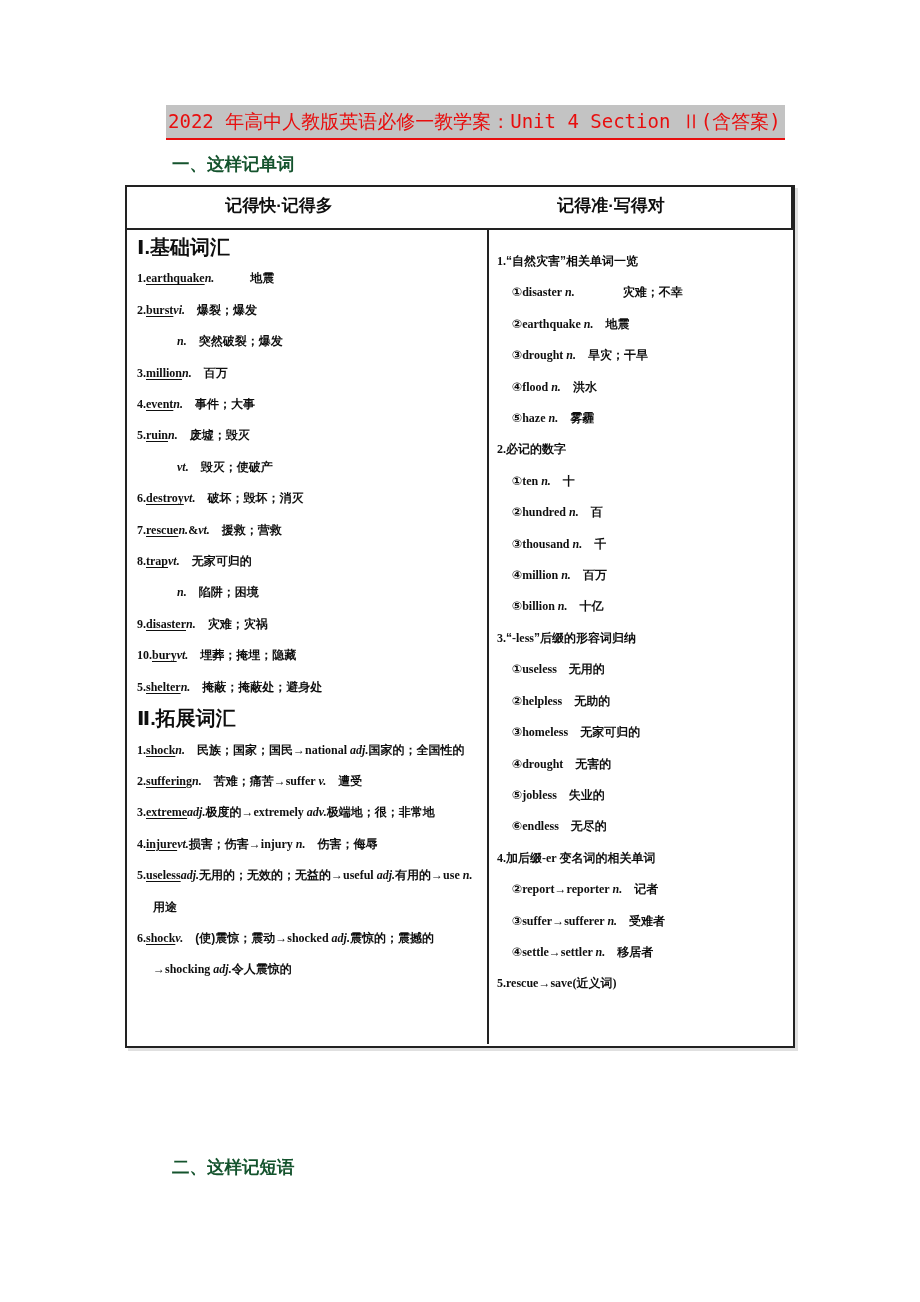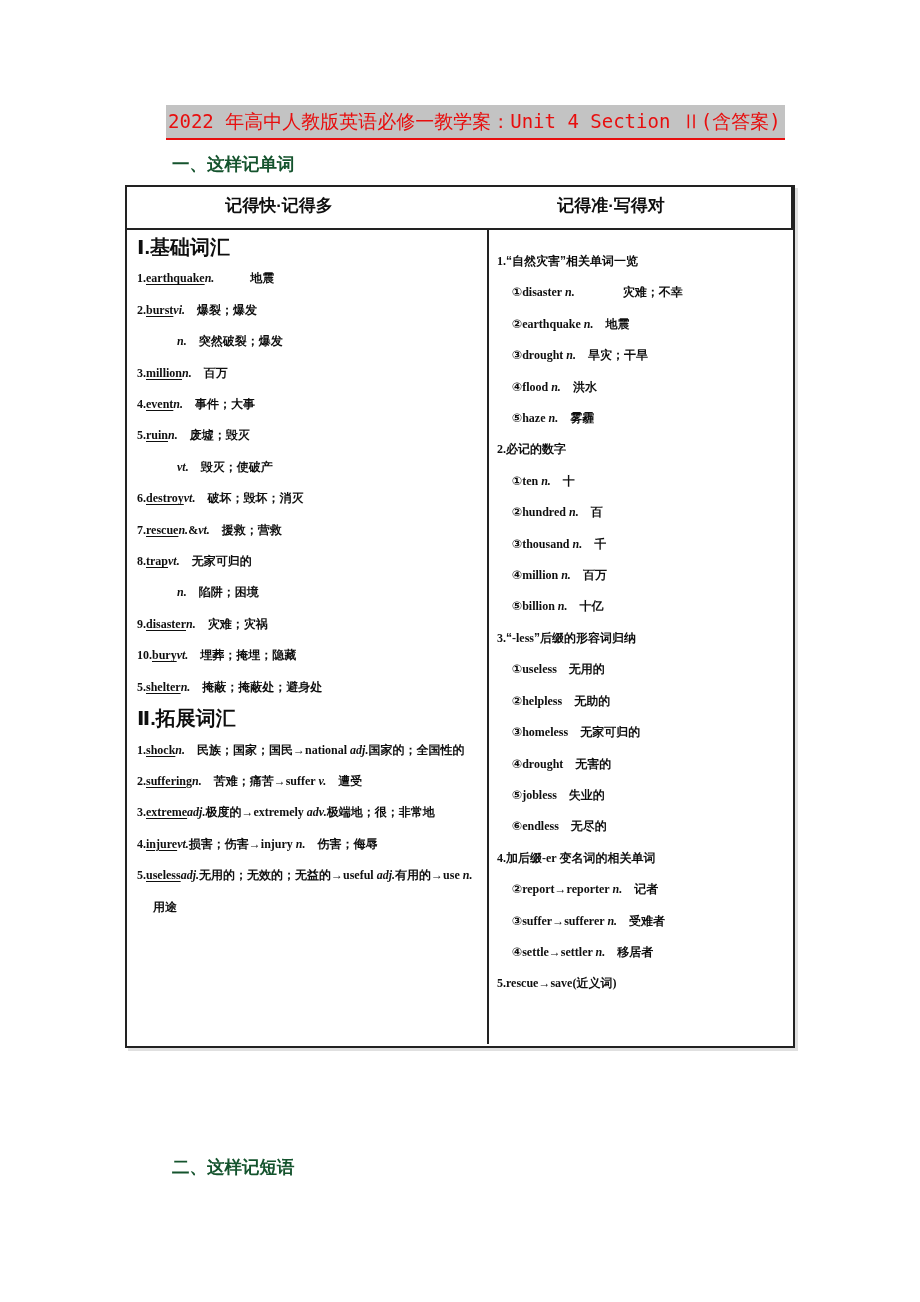--- a/index.html
+++ b/index.html
@@ -73,20 +73,21 @@
           <div class="line sub2"><span class="sg i">n.</span><span class="sg c">　陷阱；困境</span></div>
           <div class="line item"><span class="sg b">9.</span><span class="sg u">disaster</span><span class="sg i">n.</span><span class="sg c">　灾难；灾祸</span></div>
           <div class="line item"><span class="sg b">10.</span><span class="sg u">bury</span><span class="sg i">vt.</span><span class="sg c">　埋葬；掩埋；隐藏</span></div>
           <div class="line item"><span class="sg b">5.</span><span class="sg u">shelter</span><span class="sg i">n.</span><span class="sg c">　掩蔽；掩蔽处；避身处</span></div>
           <div class="line sec"><span class="sg c">Ⅱ.拓展词汇</span></div>
           <div class="line item"><span class="sg b">1.</span><span class="sg u">shock</span><span class="sg i">n.</span><span class="sg c">　民族；国家；国民→</span><span class="sg b">national </span><span class="sg i">adj.</span><span class="sg c">国家的；全国性的</span></div>
           <div class="line item"><span class="sg b">2.</span><span class="sg u">suffering</span><span class="sg i">n.</span><span class="sg c">　苦难；痛苦→</span><span class="sg b">suffer </span><span class="sg i">v.</span><span class="sg c">　遭受</span></div>
           <div class="line item"><span class="sg b">3.</span><span class="sg u">extreme</span><span class="sg i">adj.</span><span class="sg c">极度的→</span><span class="sg b">extremely </span><span class="sg i">adv.</span><span class="sg c">极端地；很；非常地</span></div>
           <div class="line item"><span class="sg b">4.</span><span class="sg u">injure</span><span class="sg i">vt.</span><span class="sg c">损害；伤害→</span><span class="sg b">injury </span><span class="sg i">n.</span><span class="sg c">　伤害；侮辱</span></div>
           <div class="line item"><span class="sg b">5.</span><span class="sg u">useless</span><span class="sg i">adj.</span><span class="sg c">无用的；无效的；无益的→</span><span class="sg b">useful </span><span class="sg i">adj.</span><span class="sg c">有用的→</span><span class="sg b">use </span><span class="sg i">n.</span><span class="sg c">　用途</span></div>
+          <div class="line item"><span class="sg b">6.</span><span class="sg u">shock</span><span class="sg i">v.</span><span class="sg c">　(使)震惊；震动→</span><span class="sg b">shocked </span><span class="sg i">adj.</span><span class="sg c">震惊的；震撼的→</span><span class="sg b">shocking </span><span class="sg i">adj.</span><span class="sg c">令人震惊的</span></div>
         </div>
       <div class="td tdr">
           <div class="line item"><span class="sg b">1.</span><span class="sg c">“自然灾害”相关单词一览</span></div>
           <div class="line sub"><span class="sg c">①</span><span class="sg b">disaster </span><span class="sg i">n.</span><span class="sg c">　　　　灾难；不幸</span></div>
           <div class="line sub"><span class="sg c">②</span><span class="sg b">earthquake </span><span class="sg i">n.</span><span class="sg c">　地震</span></div>
           <div class="line sub"><span class="sg c">③</span><span class="sg b">drought </span><span class="sg i">n.</span><span class="sg c">　旱灾；干旱</span></div>
           <div class="line sub"><span class="sg c">④</span><span class="sg b">flood </span><span class="sg i">n.</span><span class="sg c">　洪水</span></div>
           <div class="line sub"><span class="sg c">⑤</span><span class="sg b">haze </span><span class="sg i">n.</span><span class="sg c">　雾霾</span></div>
           <div class="line item"><span class="sg b">2.</span><span class="sg c">必记的数字</span></div>
           <div class="line sub"><span class="sg c">①</span><span class="sg b">ten </span><span class="sg i">n.</span><span class="sg c">　十</span></div>

